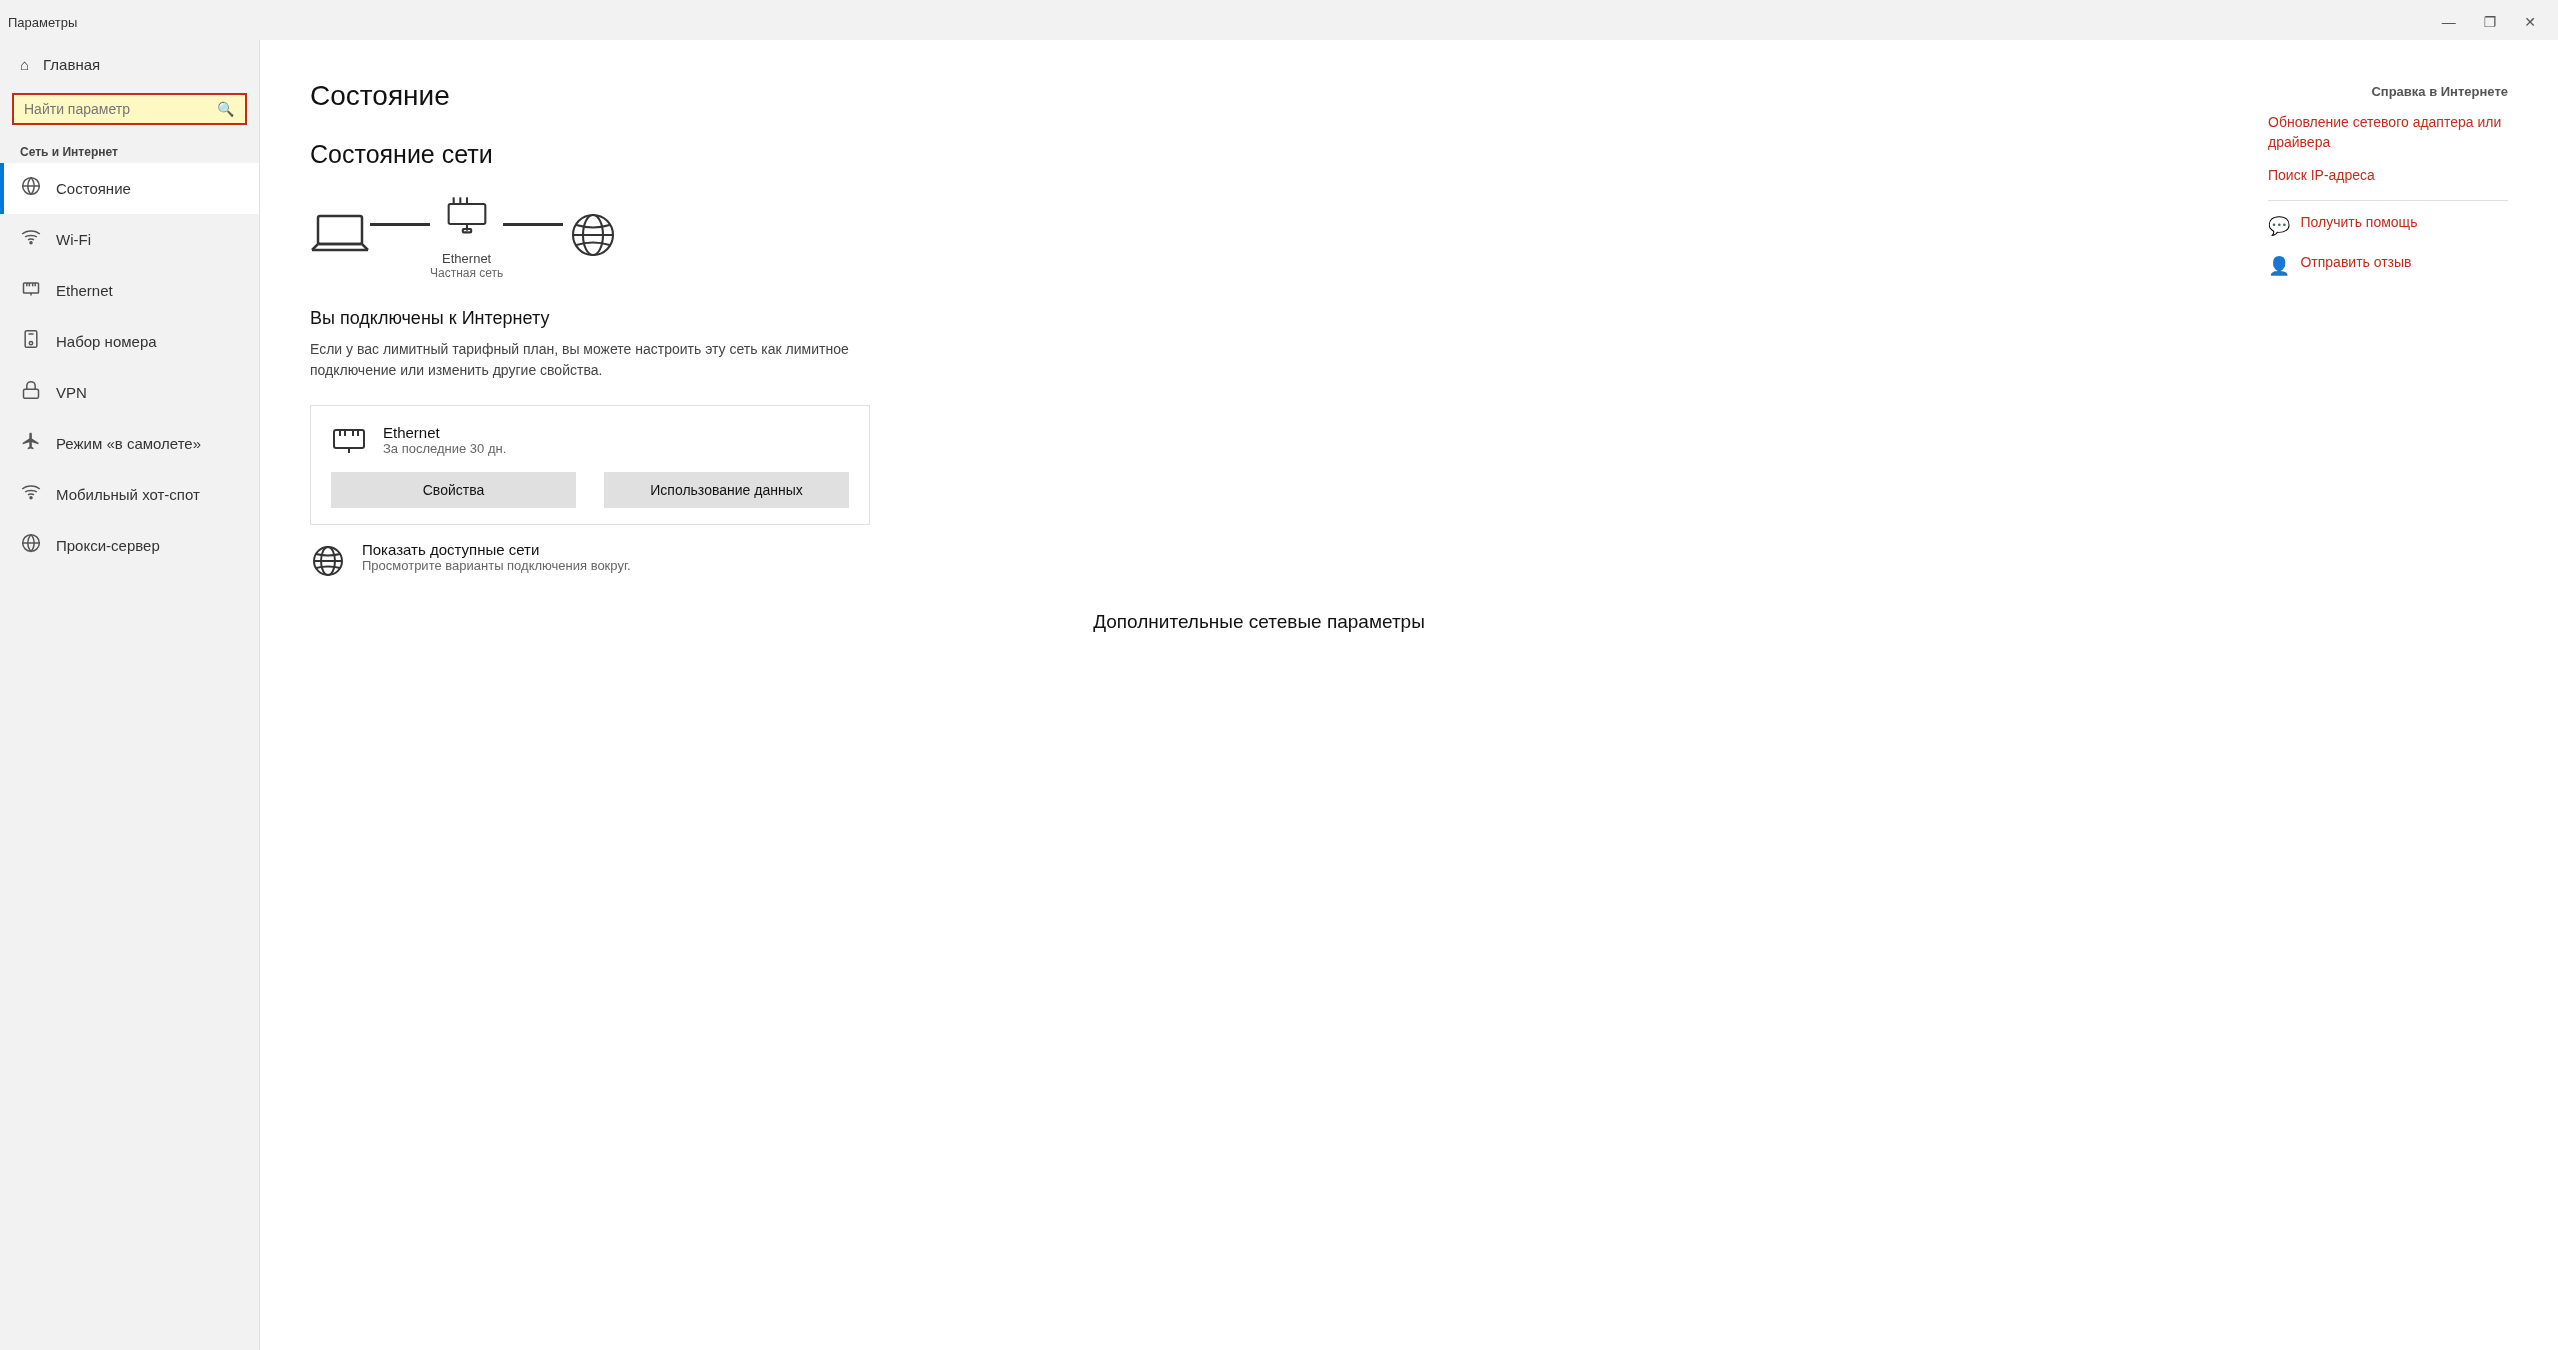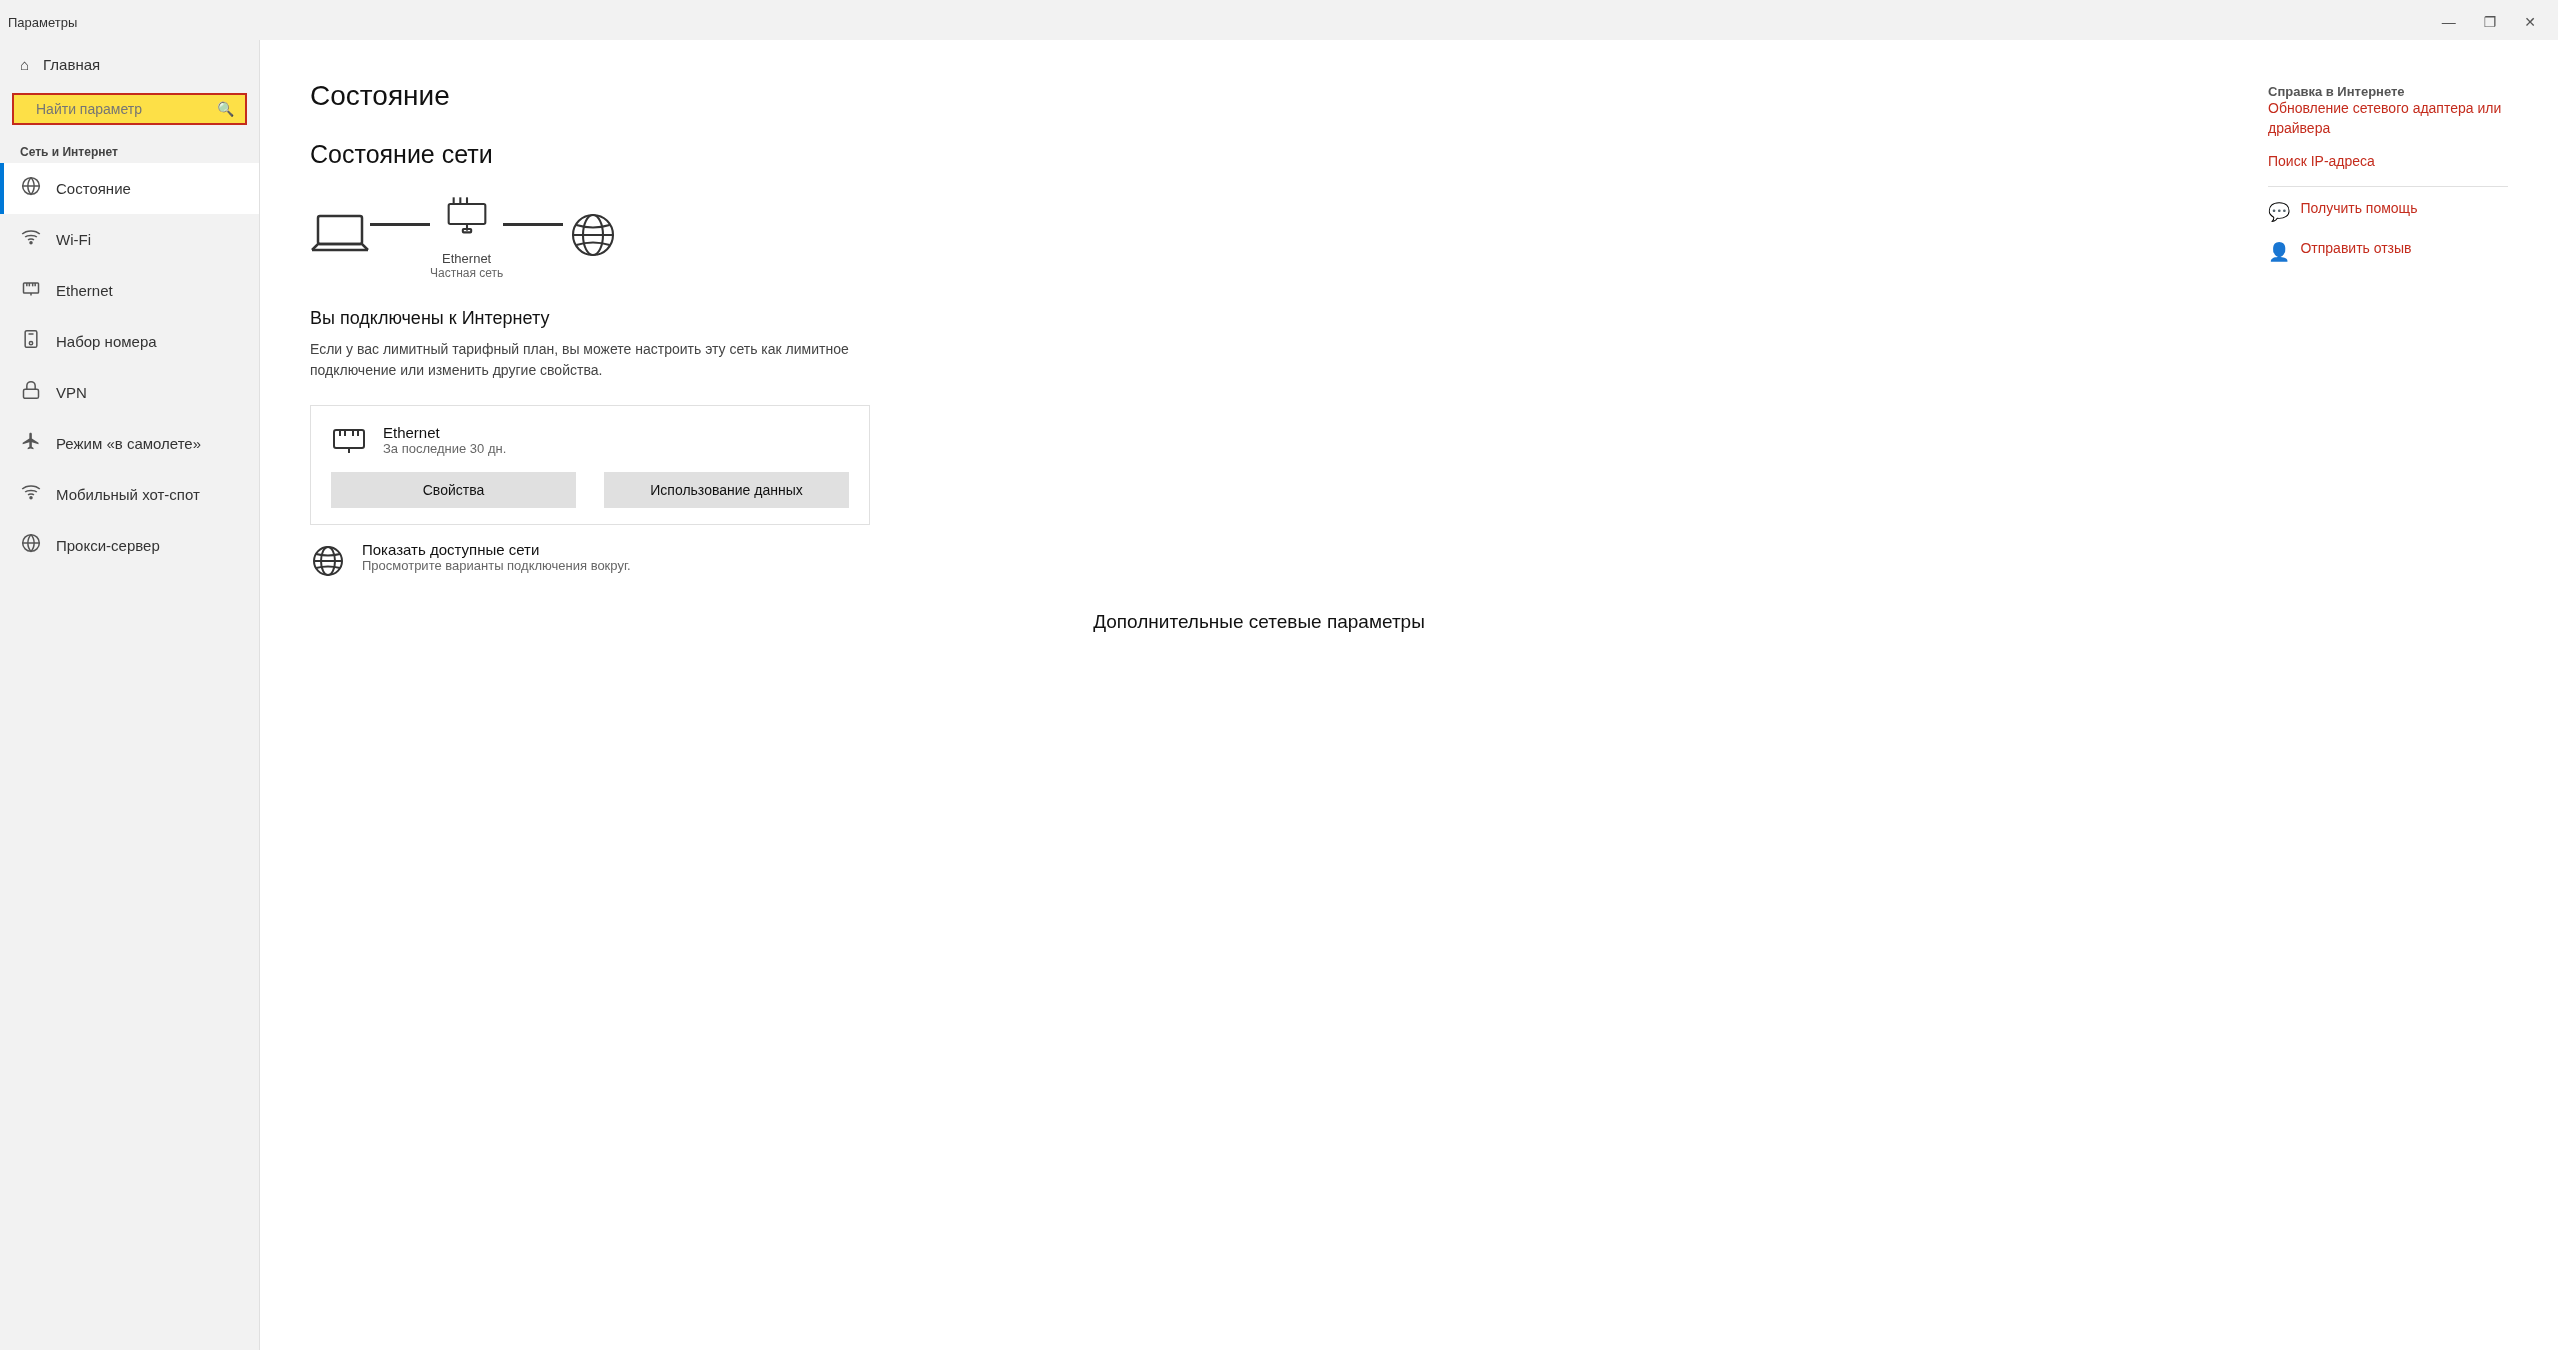--- a/index.html
+++ b/index.html
@@ -66,22 +66,22 @@
       cursor: pointer;
       font-size: 15px;
       color: #333;
     }
 
     .search-box {
       margin: 4px 12px 12px 12px;
       display: flex;
       align-items: center;
       border: 2px solid #c42b1c;
-      background: #fde047;
-      padding: 6px 22px;
+      background: #fef9c3;
+      padding: 6px 10px;
     }
     .search-box input {
       border: none;
       outline: none;
       flex: 1;
       font-size: 14px;
       color: #555;
       background: transparent;
     }
     .search-icon-btn {
@@ -282,21 +282,23 @@
     
     .content-right {
       width: 240px;
       flex-shrink: 0;
       padding-top: 4px;
     }
     .right-section-label {
       font-size: 13px;
       font-weight: 600;
       color: #555;
+      margin-bottom: 14px;
       text-transform: none;
+      text-align: right;
     }
     .right-link {
       display: flex;
       align-items: flex-start;
       gap: 10px;
       margin-bottom: 14px;
       color: #c42b1c;
       font-size: 14px;
       cursor: pointer;
       line-height: 1.4;

